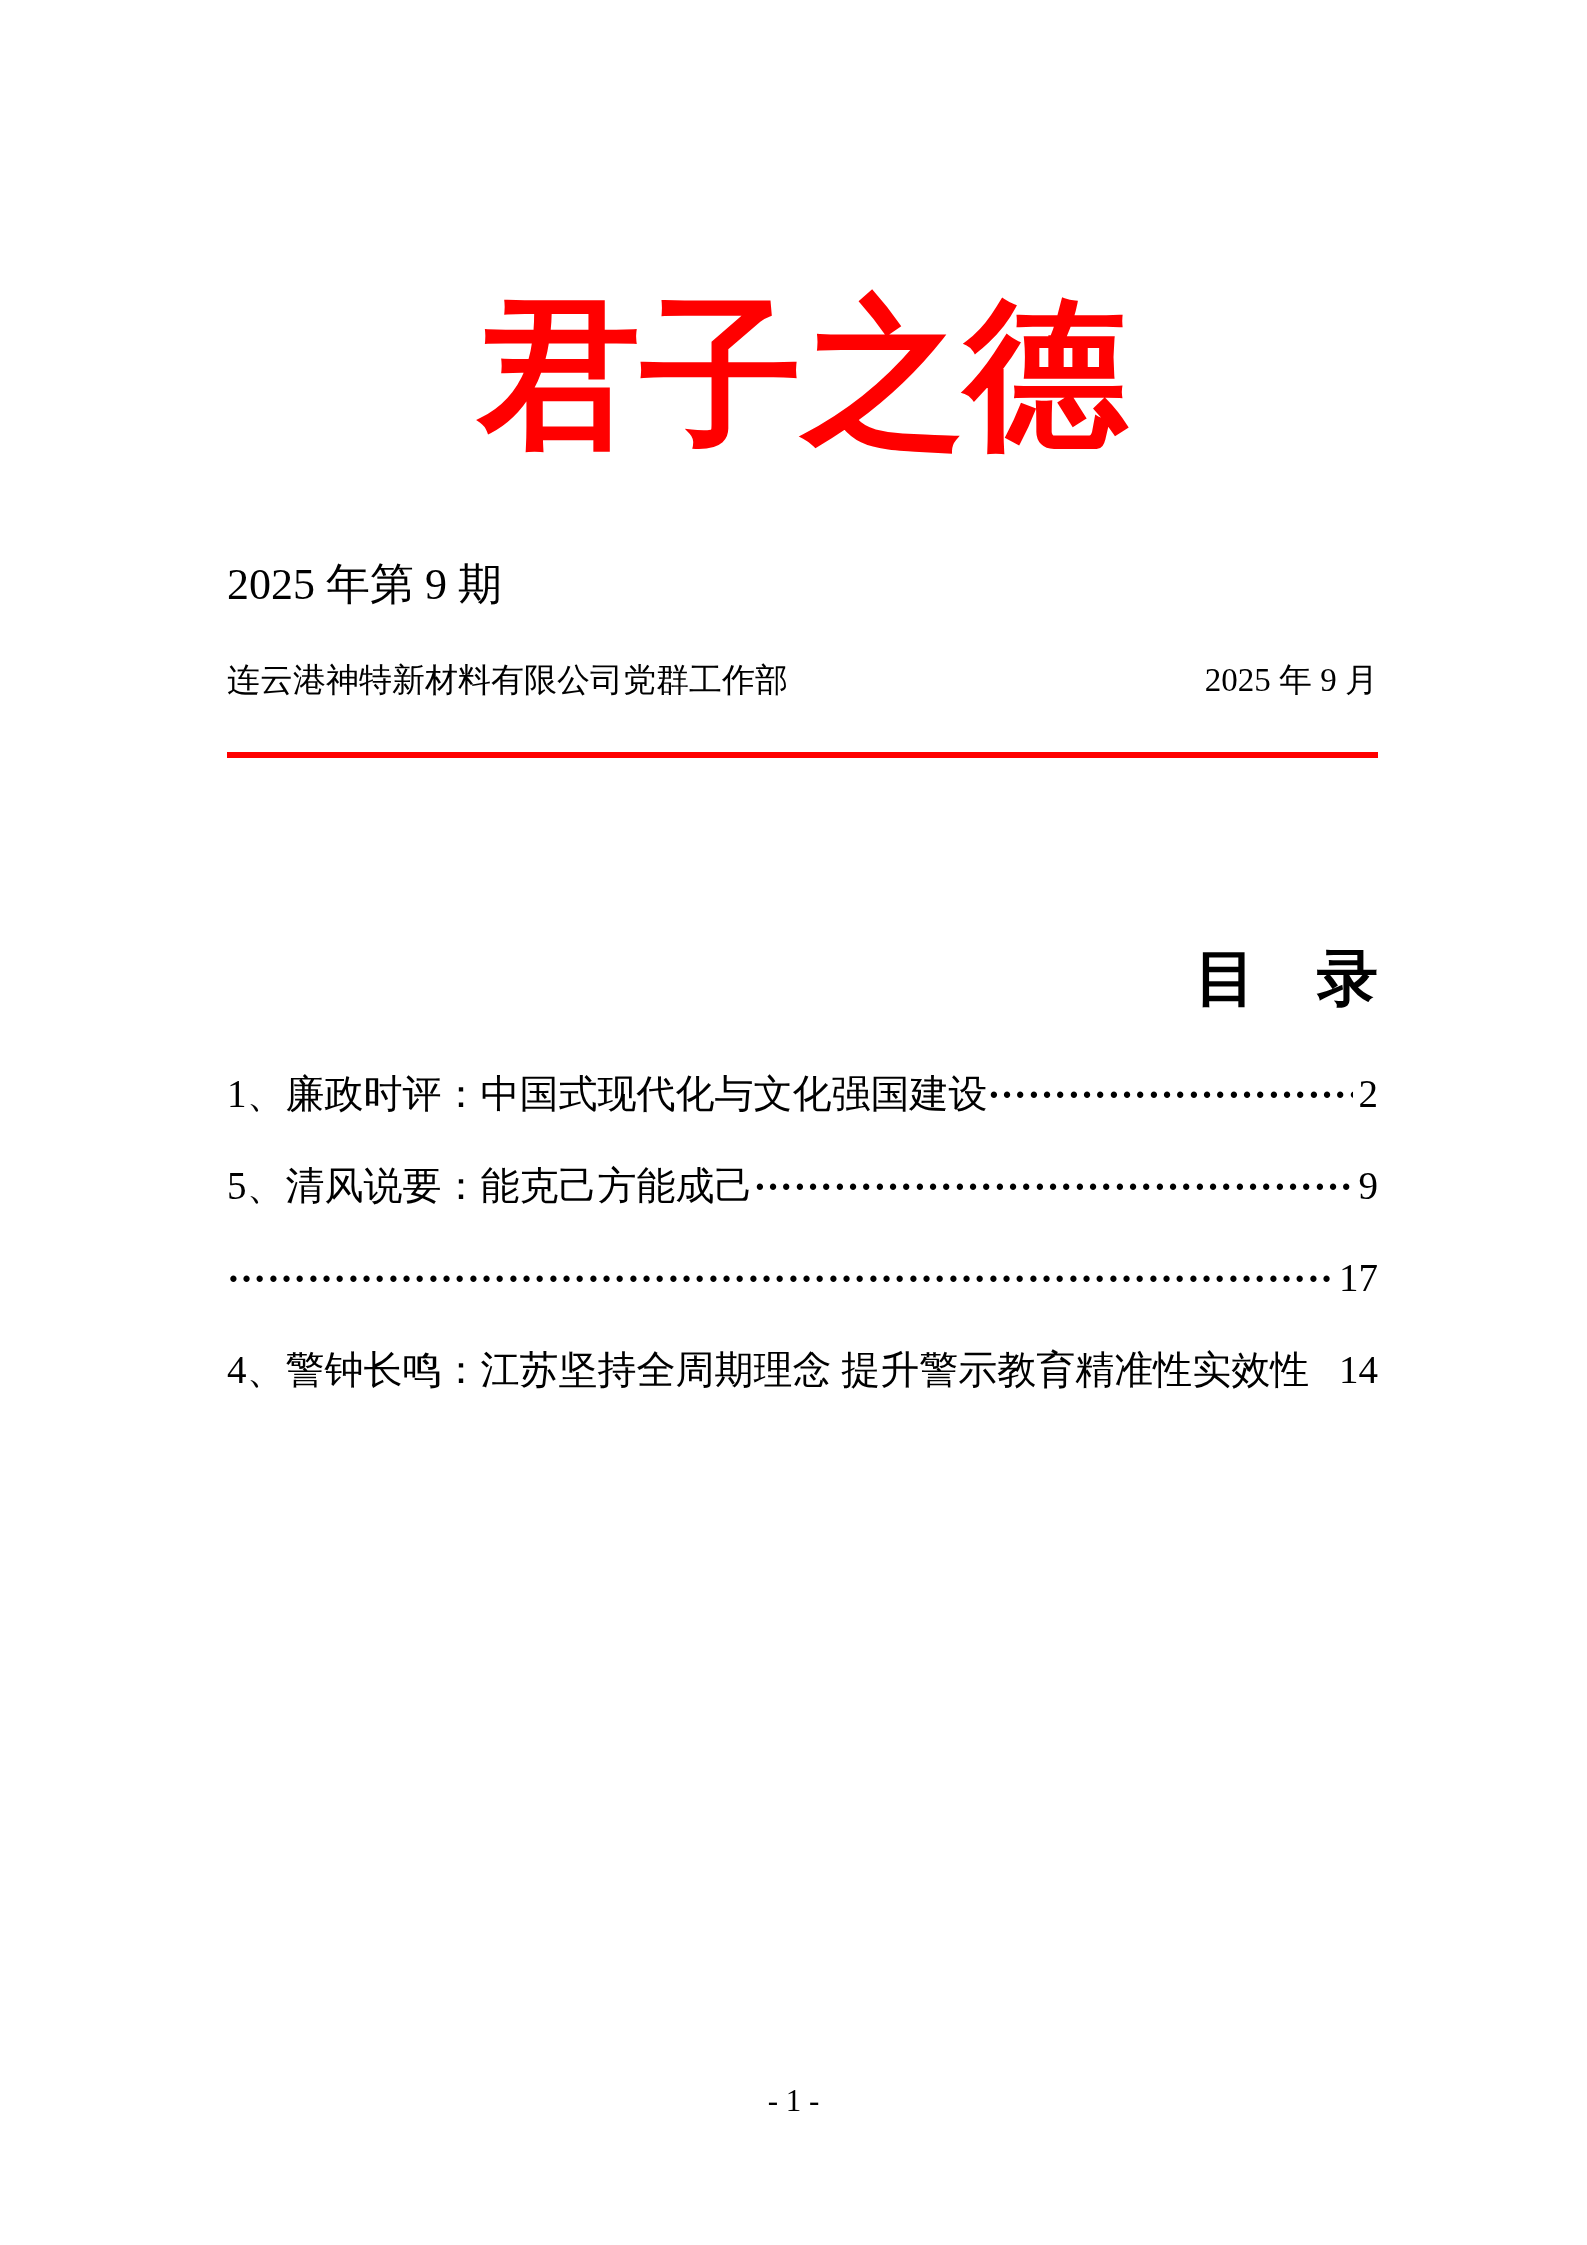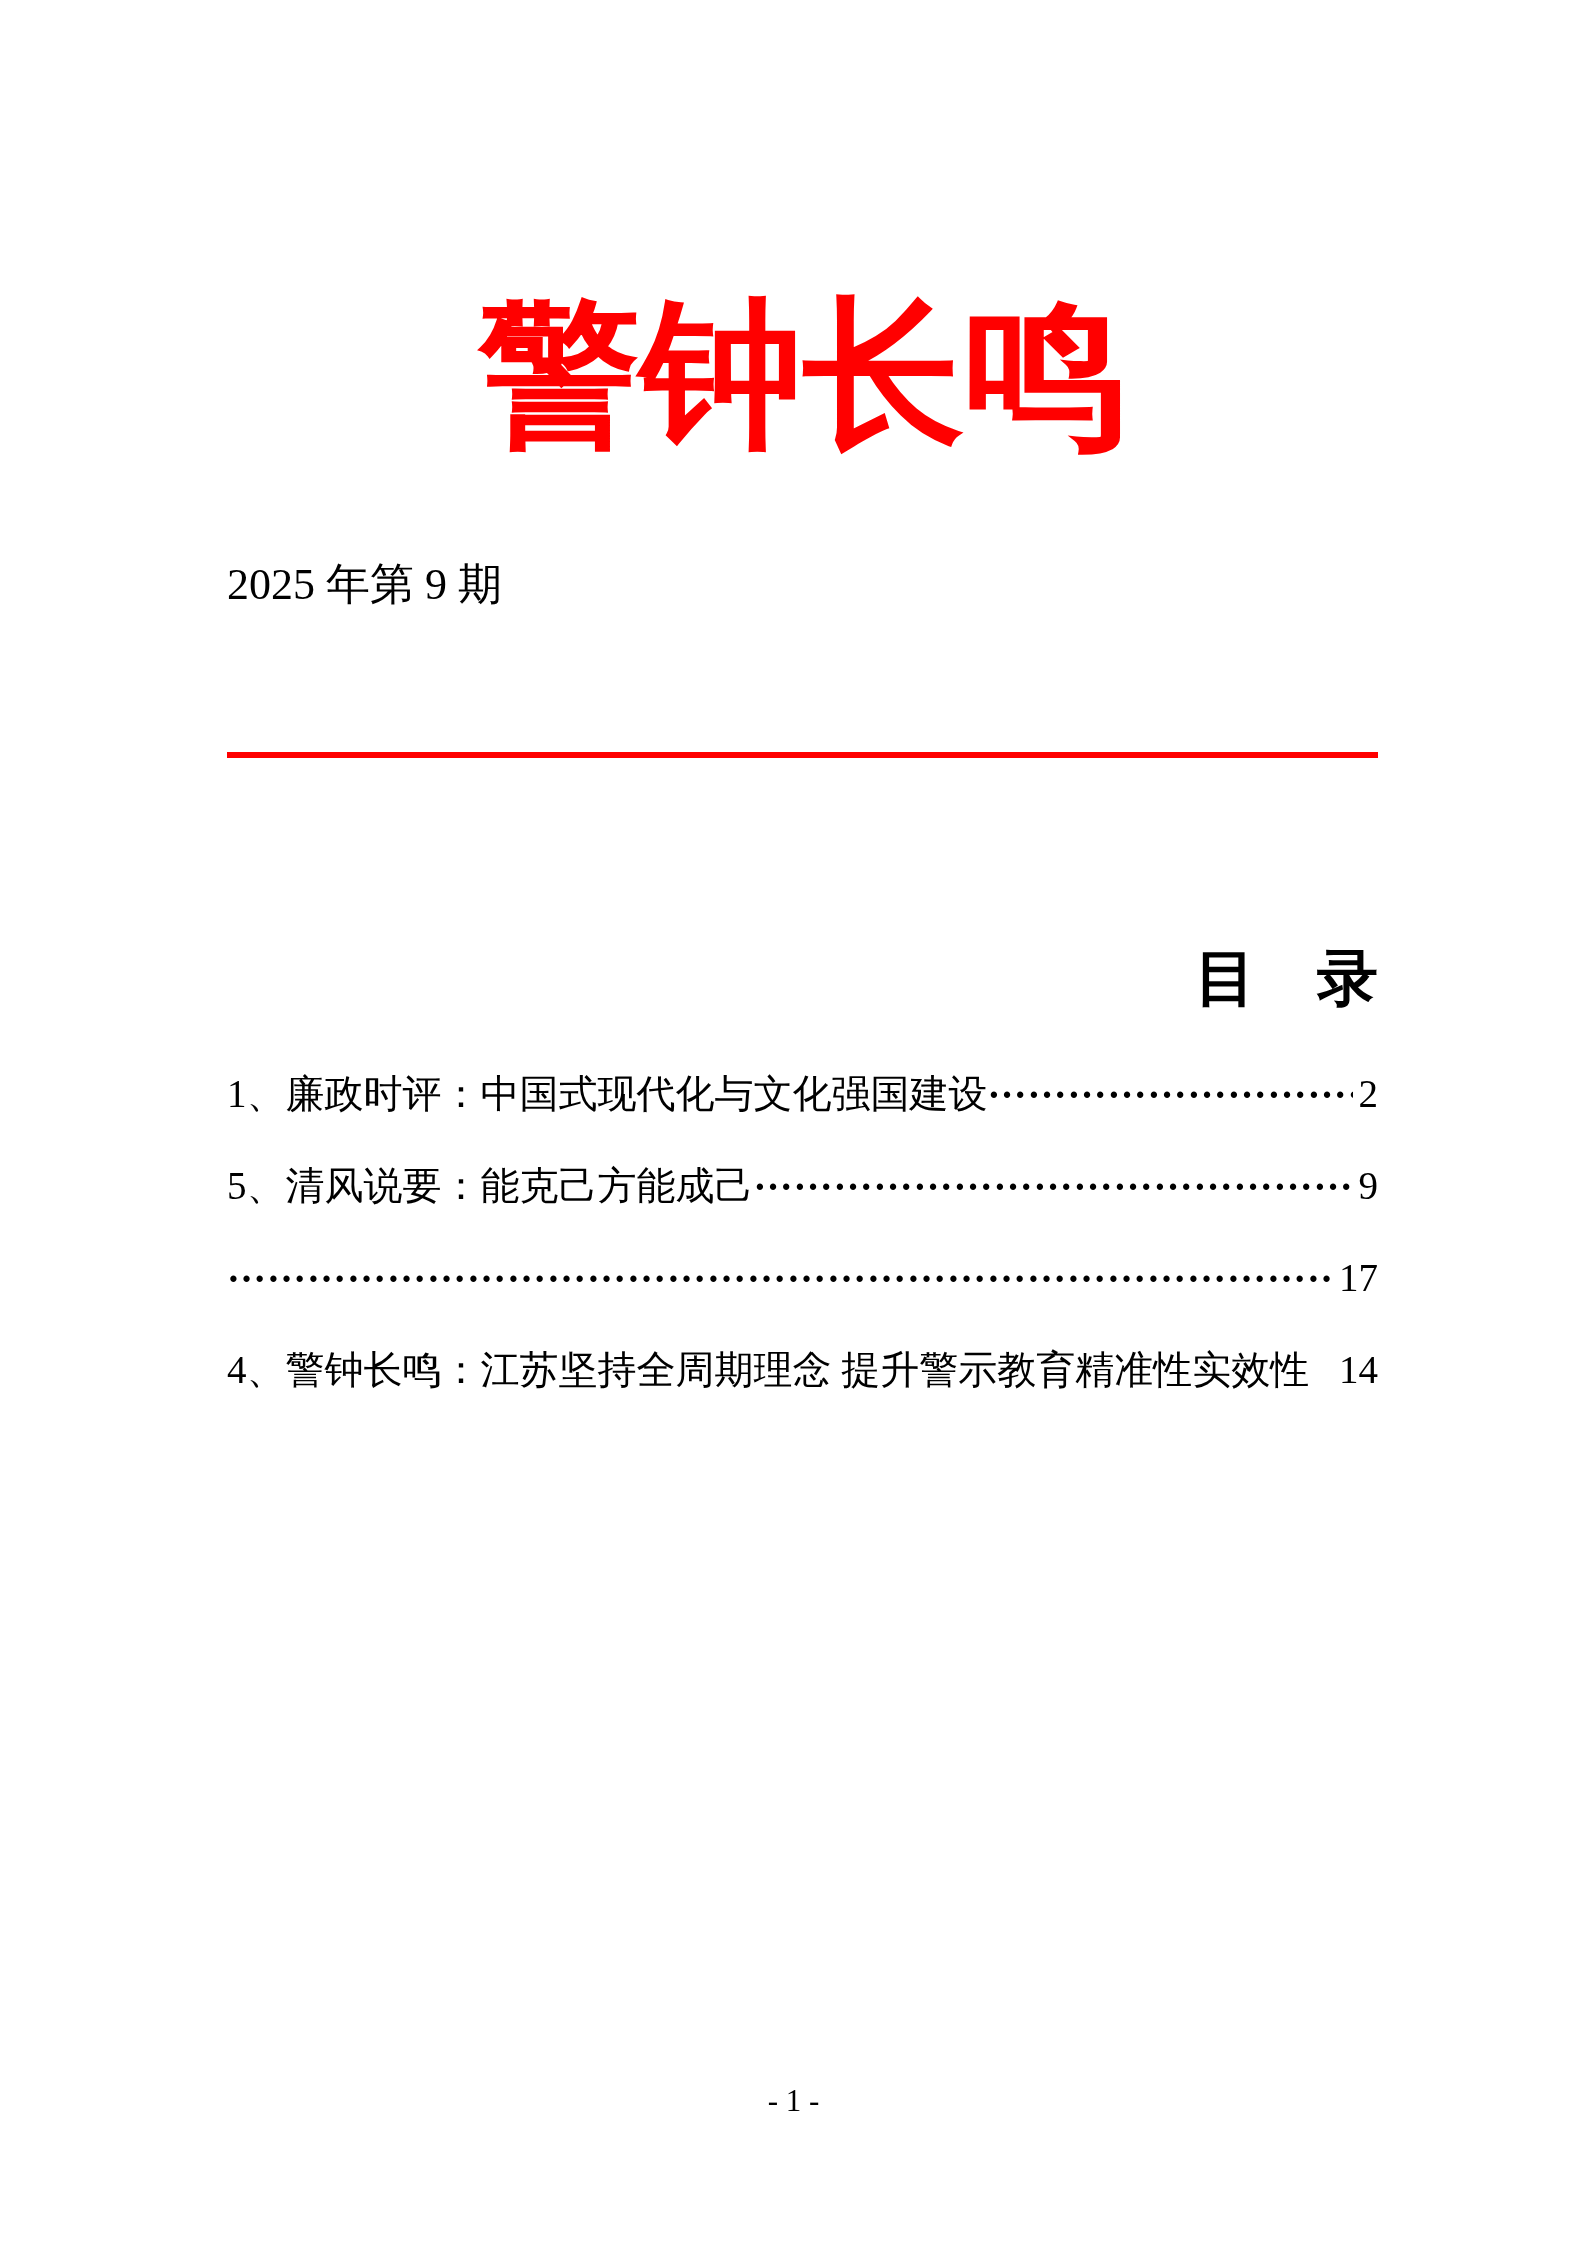--- a/index.html
+++ b/index.html
@@ -121,24 +121,28 @@
     text-align: center;
     font-size: 31px;
     line-height: 1;
   }
 </style>
 </head>
 <body>
 
 <div class="page">
 
-  <div class="masthead-title">警钟长鸣</div>
+  <div class="masthead-title">君子之德</div>
 
   <div class="issue-line">2025 年第 9 期</div>
 
+  <div class="pub-row">
+    <span>连云港神特新材料有限公司党群工作部</span>
+    <span>2025 年 9 月</span>
+  </div>
 
   <div class="red-rule"></div>
 
   <div class="toc-heading">目　录</div>
 
   <ul class="toc-list">
     <li class="toc-item">
       <span class="toc-label">1、廉政时评：中国式现代化与文化强国建设</span>
       <span class="toc-fill">……………………………………………………………………………………………………………………</span>
       <span class="toc-page">2</span>

